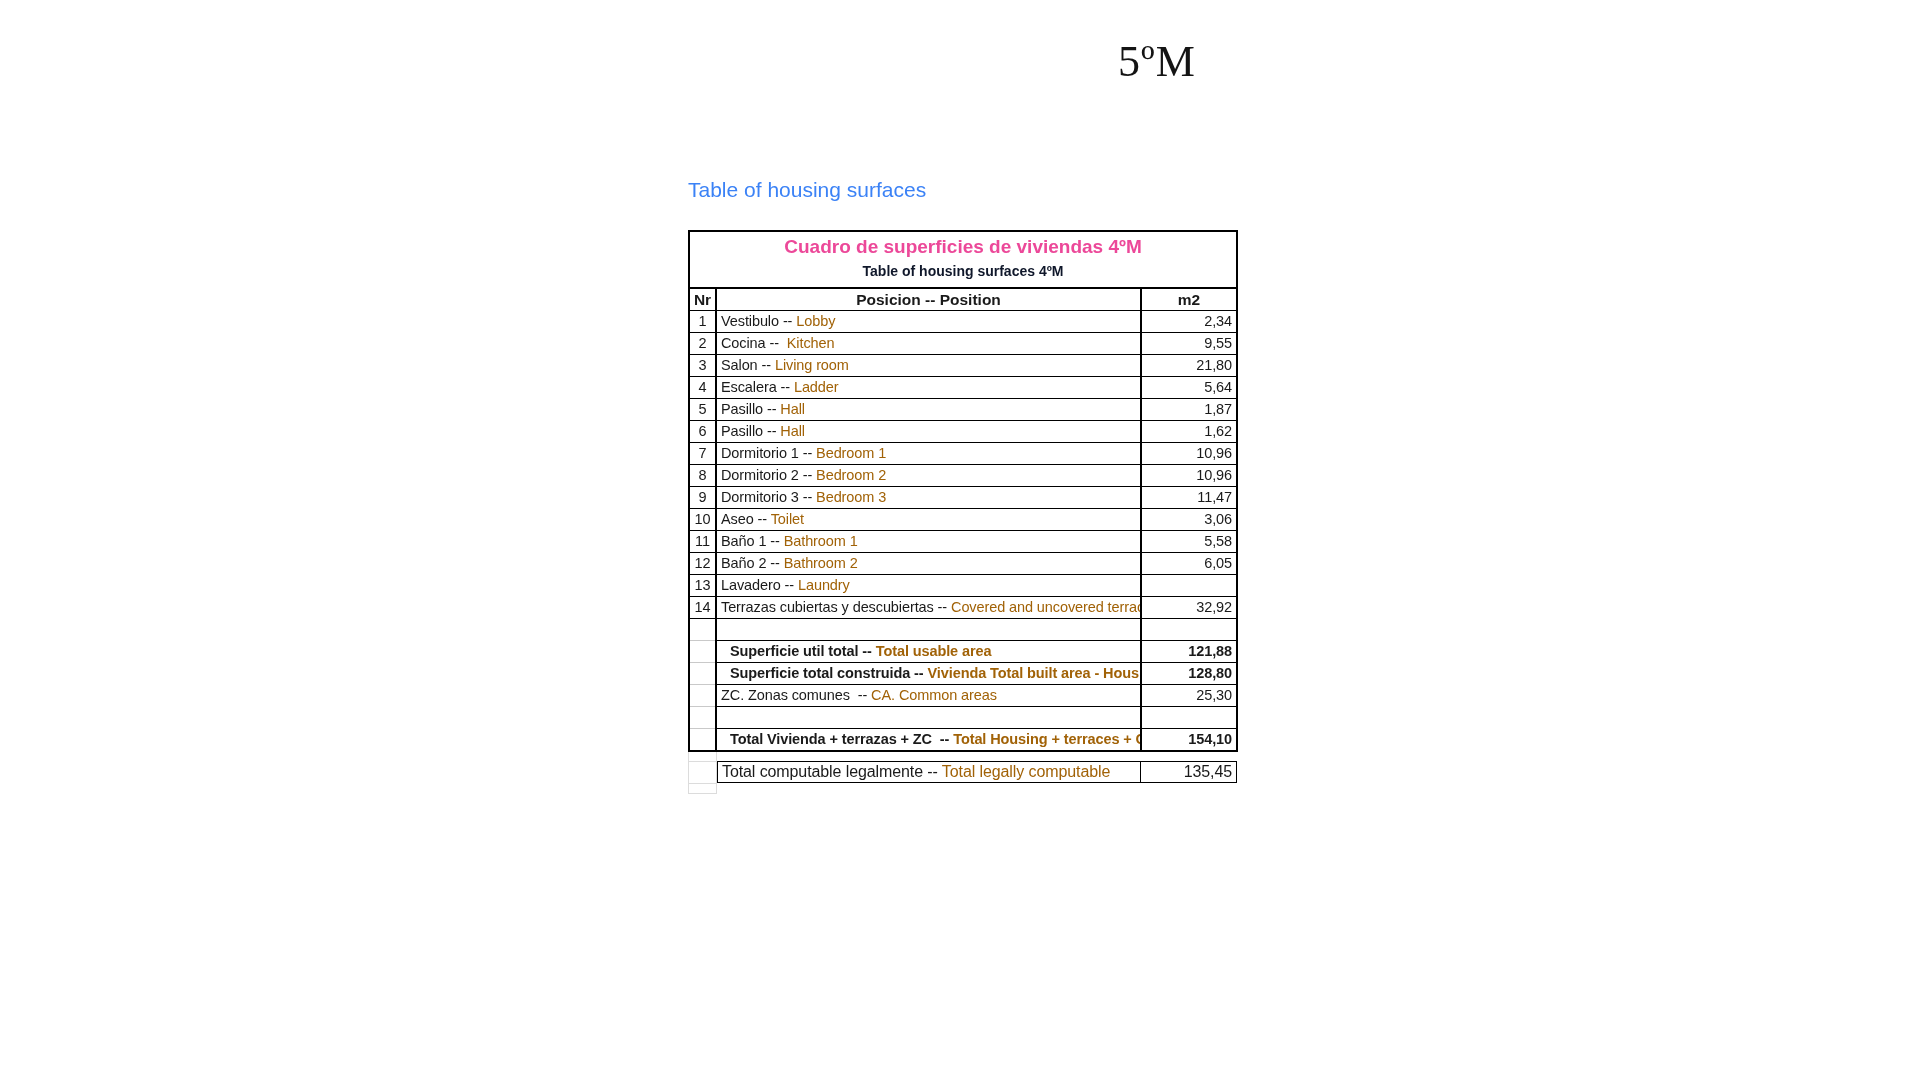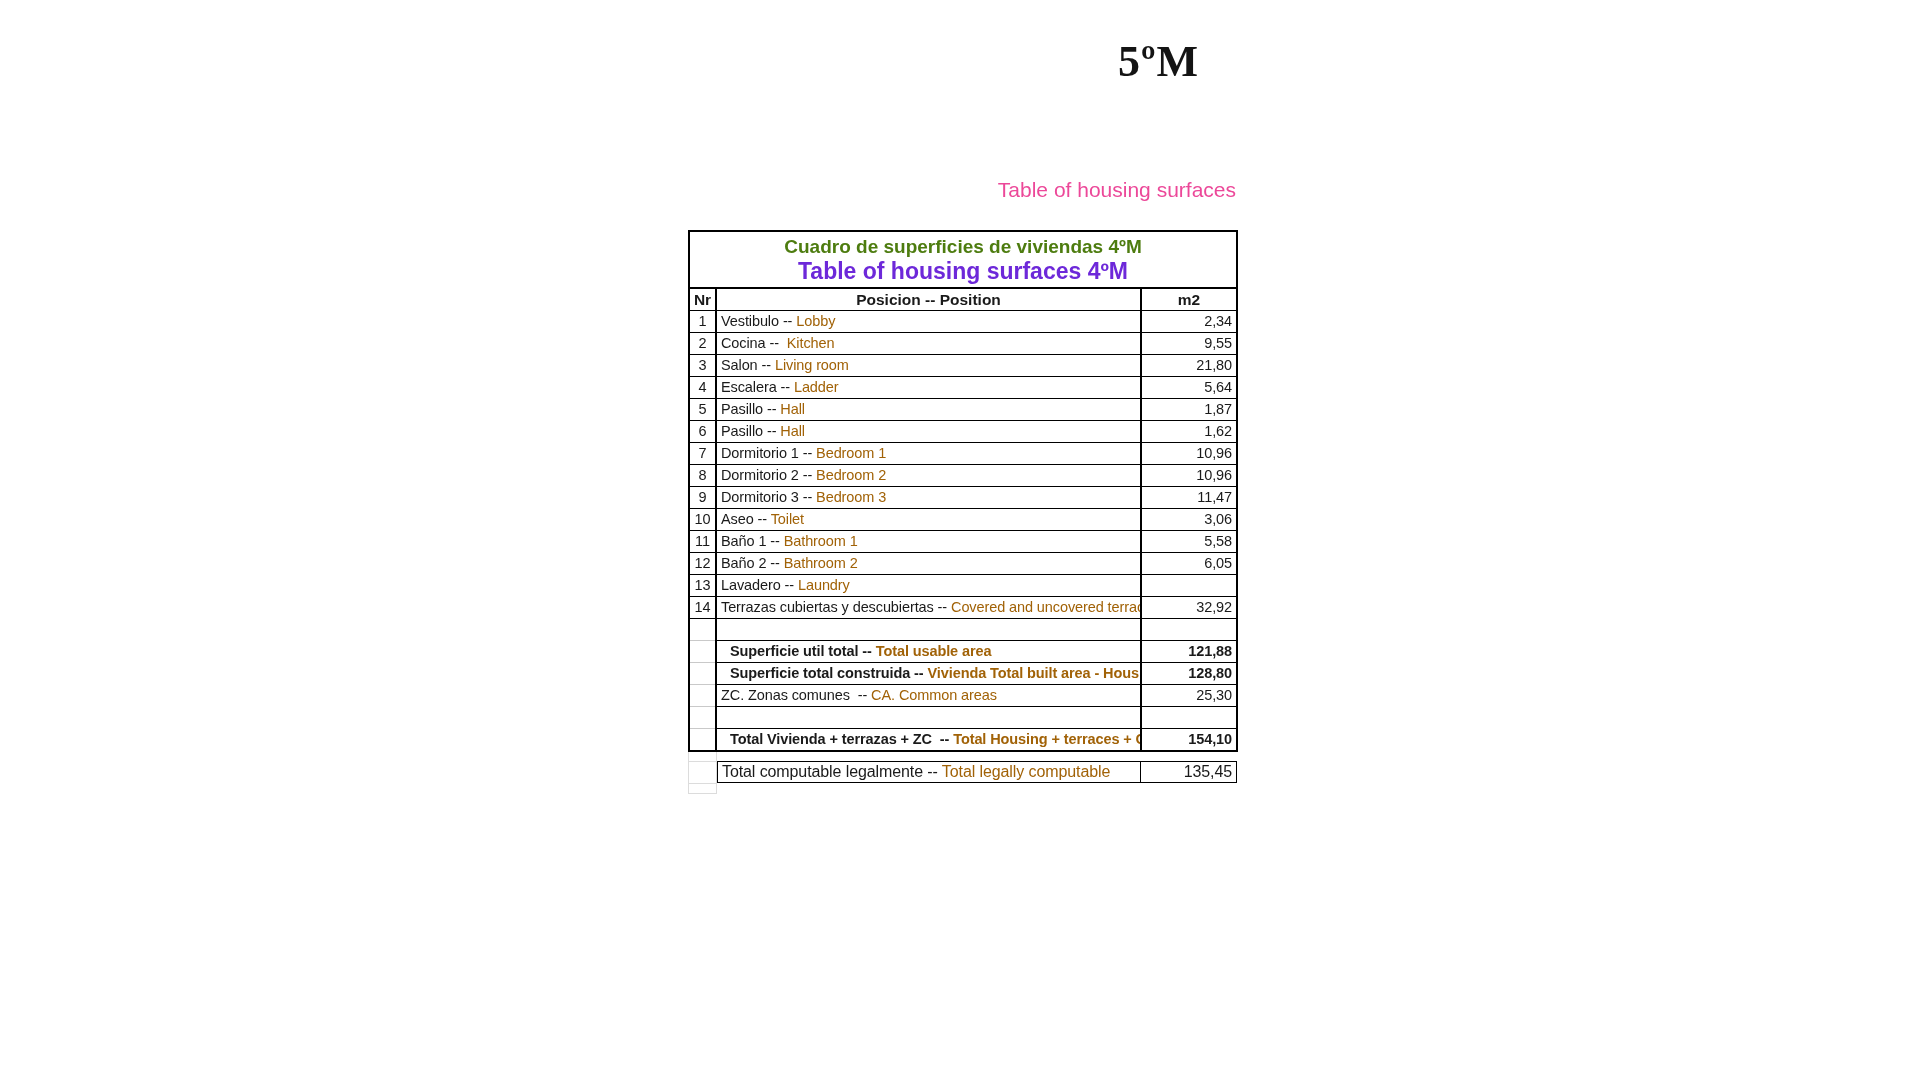--- a/index.html
+++ b/index.html
@@ -10,33 +10,33 @@
     font-family: "Liberation Sans", sans-serif;
     color: #1f1f1f;
     position: relative;
     overflow: hidden;
   }
 
   .page-title {
     position: absolute;
     left: 1118px; top: 36px;
     font-family: "Liberation Serif", "DejaVu Serif", serif;
-    font-weight: bold;
+    font-weight: normal;
     font-size: 44px;
     letter-spacing: 1px;
     color: #141414;
   }
 
   .green-heading {
     position: absolute;
     left: 688px; top: 178px;
     width: 548px;
-    text-align: right;
+    text-align: left;
     font-size: 21px;
-    color: #ec4899;
+    color: #3b82f6;
   }
 
   .table-wrap {
     position: absolute;
     left: 688px; top: 230px;
     width: 548px;
   }
 
   table.surfaces {
     border-collapse: collapse;
@@ -45,22 +45,22 @@
     border: 2px solid #000;
   }
 
   td, th { padding: 0; }
 
   .title-cell {
     border-bottom: 2px solid #000;
     text-align: center;
     padding: 2px 0 3px 0;
   }
-  .title-es { font-weight: bold; font-size: 19px; line-height: 25px; color: #4d7c0f; }
-  .title-en { font-weight: bold; font-size: 23px; line-height: 25px; color: #6d28d9; }
+  .title-es { font-weight: bold; font-size: 19px; line-height: 25px; color: #ec4899; }
+  .title-en { font-weight: bold; font-size: 14px; line-height: 25px; color: #0f172a; }
 
   tr.col-header th {
     border: 1px solid #000;
     font-size: 15.5px;
     line-height: 21px;
     height: 22px;
     font-weight: bold;
     color: #1a1a1a;
   }
   tr.col-header th.nr { border-right: 2px solid #000; }

